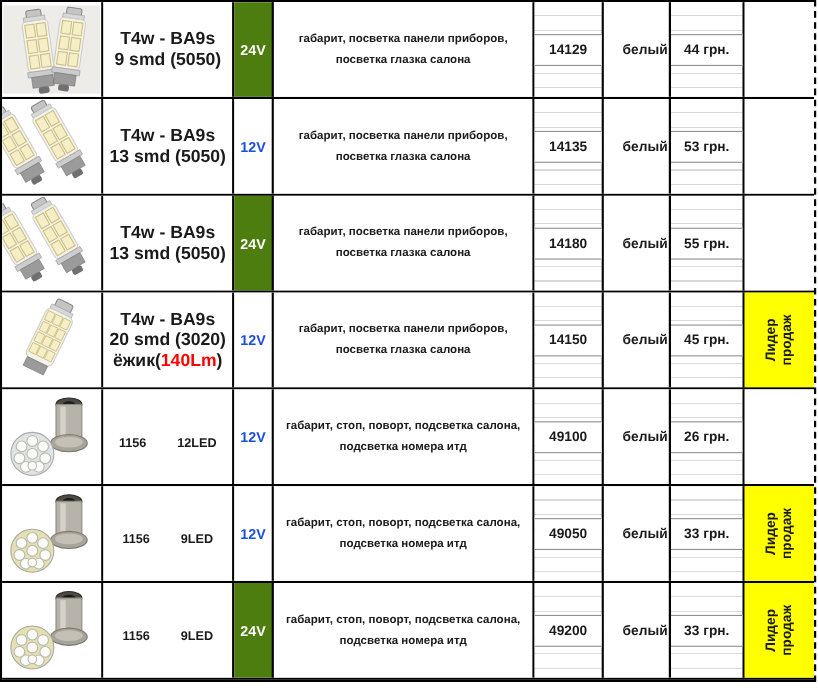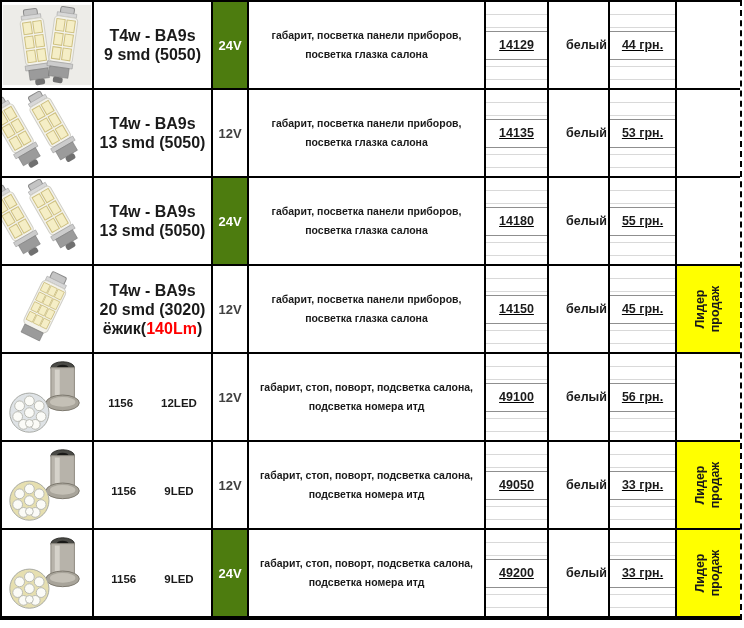--- a/index.html
+++ b/index.html
@@ -11,25 +11,25 @@
        height:88px;box-sizing:border-box;border-bottom:2px solid #000;}
   .cell{box-sizing:border-box;border-right:2px solid #000;background:#fff;
         display:flex;flex-direction:column;align-items:center;justify-content:center;
         overflow:hidden;position:relative;}
   .c-leader{border-right:none;}
   .c-photo{padding:0;}
   .photo{display:block;width:90px;height:84px;}
   .nline{font-size:16px;font-weight:bold;color:#1a1a1a;line-height:19px;text-align:center;}
   .nsplit{display:flex;gap:28px;font-size:11.5px;font-weight:bold;color:#1a1a1a;margin-top:11px;}
   .red{color:#ff0000;}
-  .c-volt span{font-size:13px;font-weight:bold;color:#404040;}
+  .c-volt span{font-size:13px;font-weight:bold;color:#1d4ed8;}
   .volt-dark{background:#4d7c0f;}
   .volt-dark span{color:#ffffff;}
   .c-desc div{font-size:10.5px;font-weight:bold;color:#1a1a1a;line-height:19px;text-align:right;white-space:nowrap;}
-  .c-num{background:repeating-linear-gradient(to bottom,#ffffff 0px,#ffffff 12px,#d9d9d9 12px,#d9d9d9 13px);text-decoration:underline;}
+  .c-num{background:repeating-linear-gradient(to bottom,#ffffff 0px,#ffffff 12px,#d9d9d9 12px,#d9d9d9 13px);}
   .value-box{width:100%;height:27px;background:#fff;border-top:1px solid #8f8f8f;border-bottom:1px solid #8f8f8f;
              display:flex;align-items:center;justify-content:center;}
   .value-box span{font-size:12.5px;font-weight:bold;color:#1a1a1a;}
   .c-color span{font-size:12.5px;font-weight:bold;color:#1a1a1a;margin-left:16px;}
   .leader-on{background:#ffff00;}
   .leader-badge{transform:rotate(-90deg);display:flex;flex-direction:column;
                 font-size:12.5px;font-weight:bold;color:#1a1a1a;line-height:15px;text-align:center;white-space:nowrap;}
   .defs-holder{position:absolute;width:0;height:0;overflow:hidden;}
 </style>
 </head>
@@ -283,21 +283,21 @@
     <div class="cell c-num">
       <div class="value-box">
         <span>49100</span>
       </div>
     </div>
     <div class="cell c-color">
       <span>белый</span>
     </div>
     <div class="cell c-num">
       <div class="value-box">
-        <span>56 грн.</span>
+        <span>26 грн.</span>
       </div>
     </div>
     <div class="cell c-leader"></div>
   </div>
 
   <div class="row">
     <div class="cell c-photo">
       <svg class="photo" viewBox="0 0 92 84">
         <g transform="translate(44,2)">
             <use href="#bulbC"></use>

